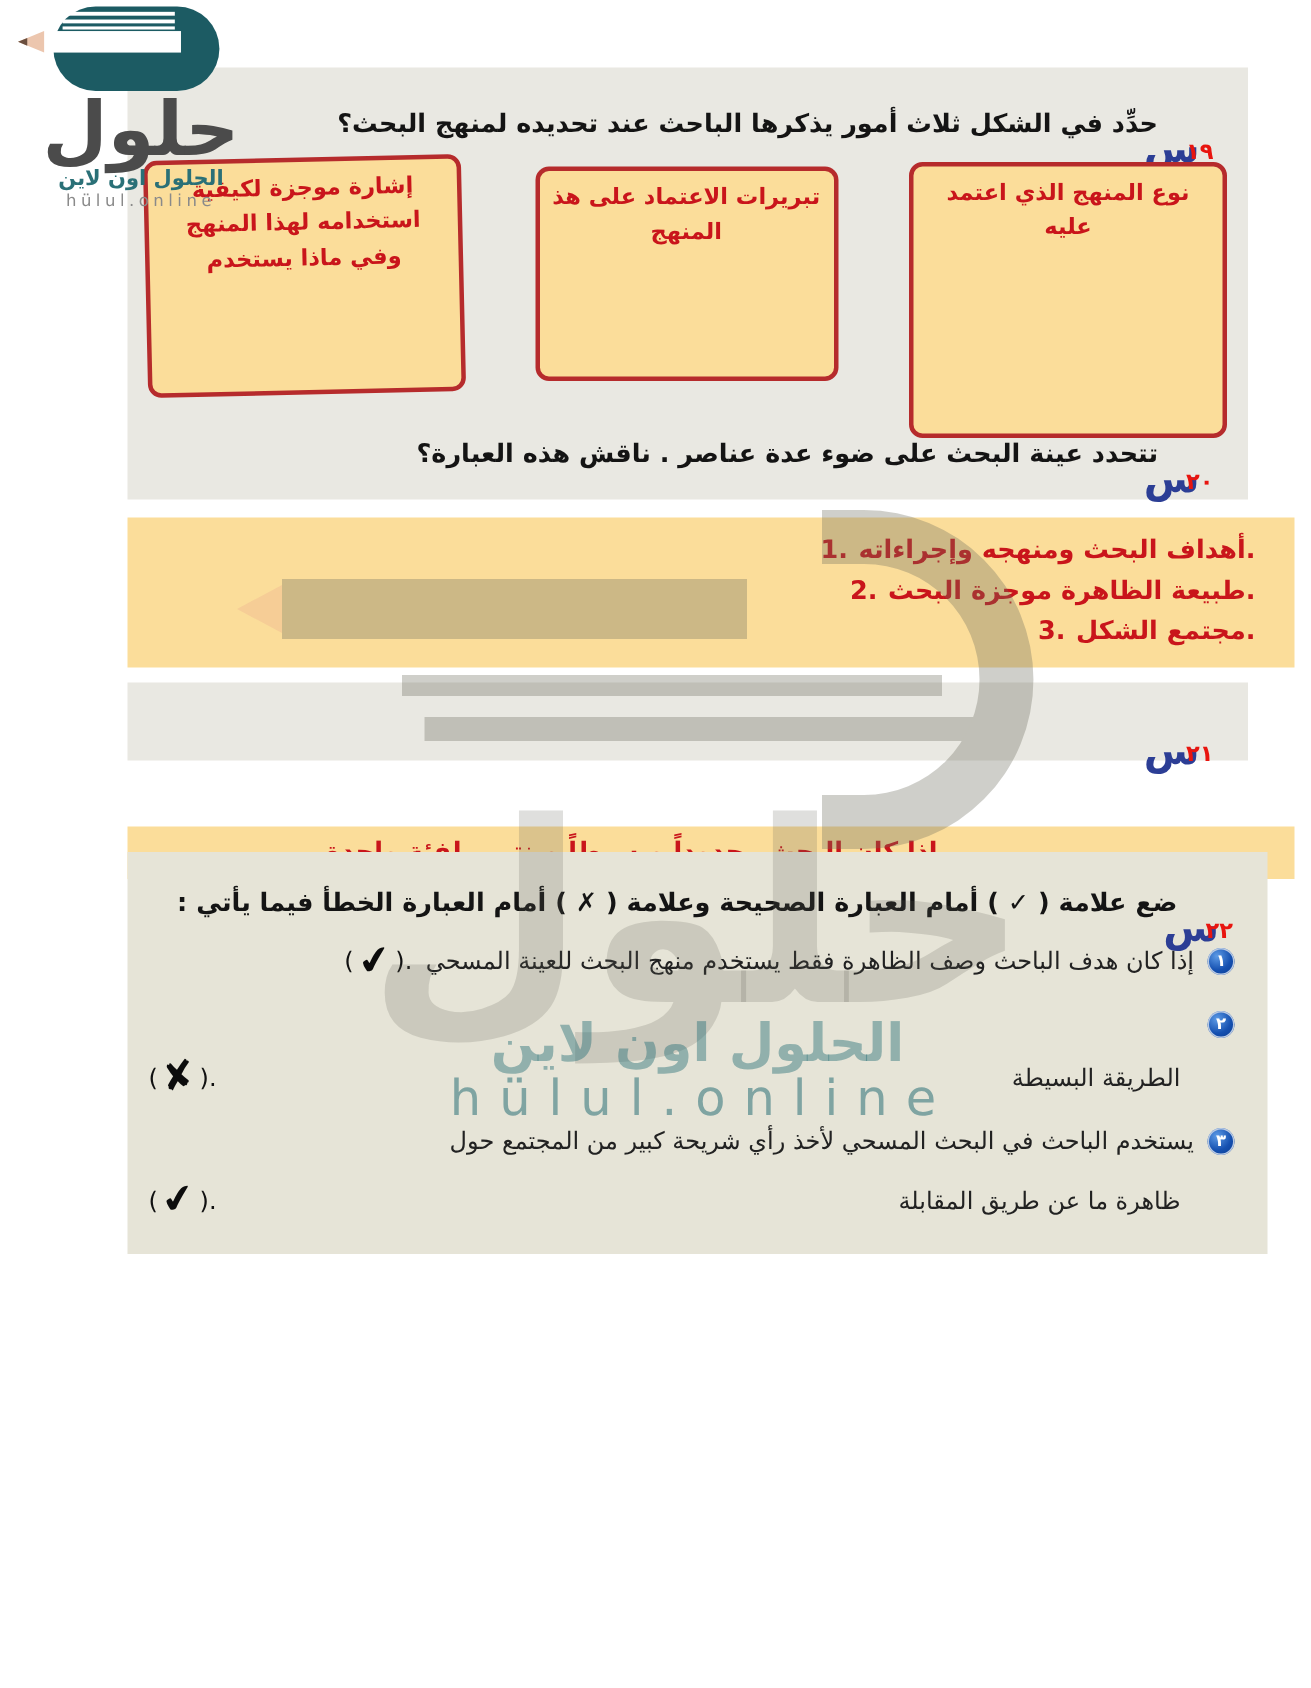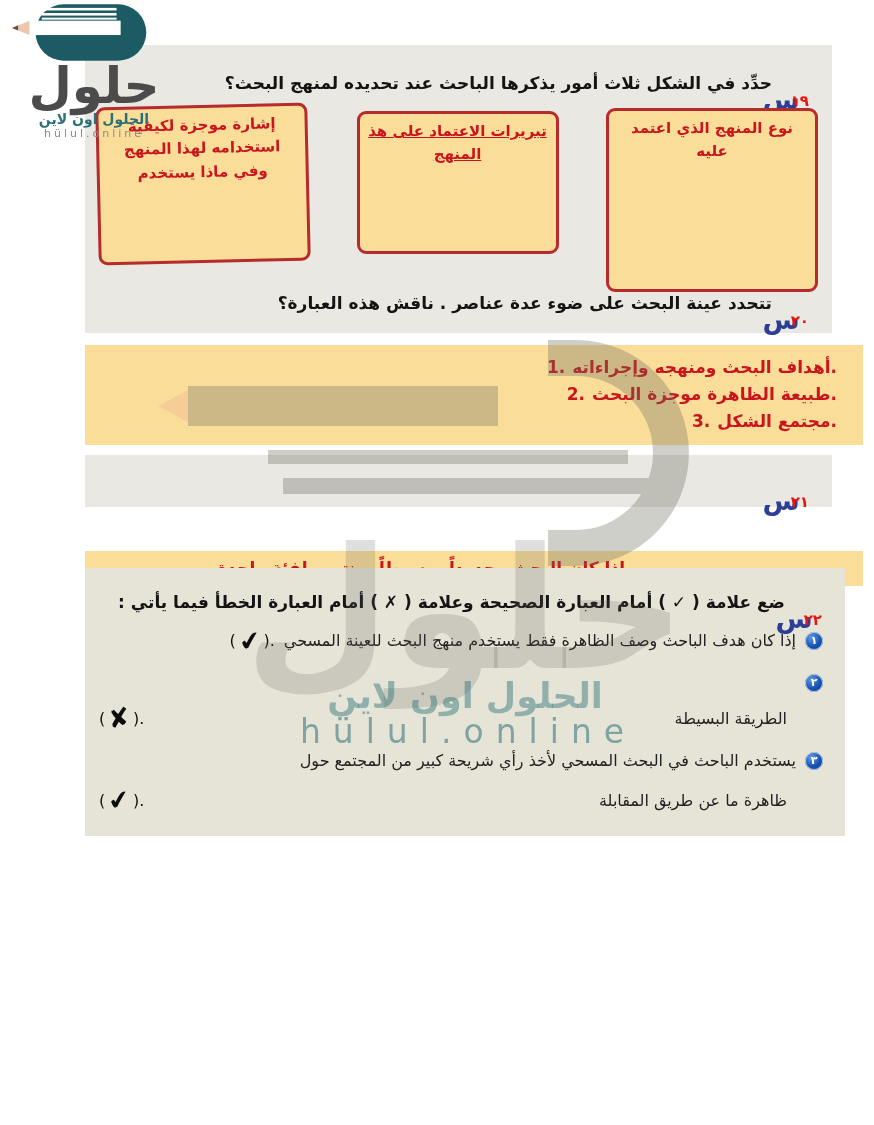--- a/index.html
+++ b/index.html
@@ -33,21 +33,21 @@
   .hdr-22{position:absolute;top:8px;right:0;left:0;}
 
   
   .boxes{position:absolute;top:60px;left:12px;right:14px;display:flex;direction:rtl;justify-content:space-between;}
   .abox{
     background:#fbdd9a;border:3px solid #b62b2c;border-radius:9px;
     color:#c9151b;font-weight:bold;font-size:15px;line-height:1.55;
     text-align:center;padding:6px 8px;box-sizing:border-box;width:212px;
   }
   .abox-0{height:184px;margin-top:3px;}
-  .abox-1{height:143px;margin-top:6px;width:202px;text-decoration:underline;}
+  .abox-1{height:143px;margin-top:6px;width:202px;}
   .abox-2{height:158px;transform:rotate(-1.3deg);}
 
   
   .ans-q20{padding:9px 26px 0 0;box-sizing:border-box;}
   .ansline{display:flex;direction:ltr;justify-content:flex-end;gap:7px;
            color:#c9151b;font-weight:bold;font-size:17px;line-height:27px;}
 
   
   .ans-q21{direction:rtl;text-align:right;padding-right:238px;box-sizing:border-box;
            color:#c9151b;font-weight:bold;font-size:17px;line-height:34px;white-space:nowrap;}

